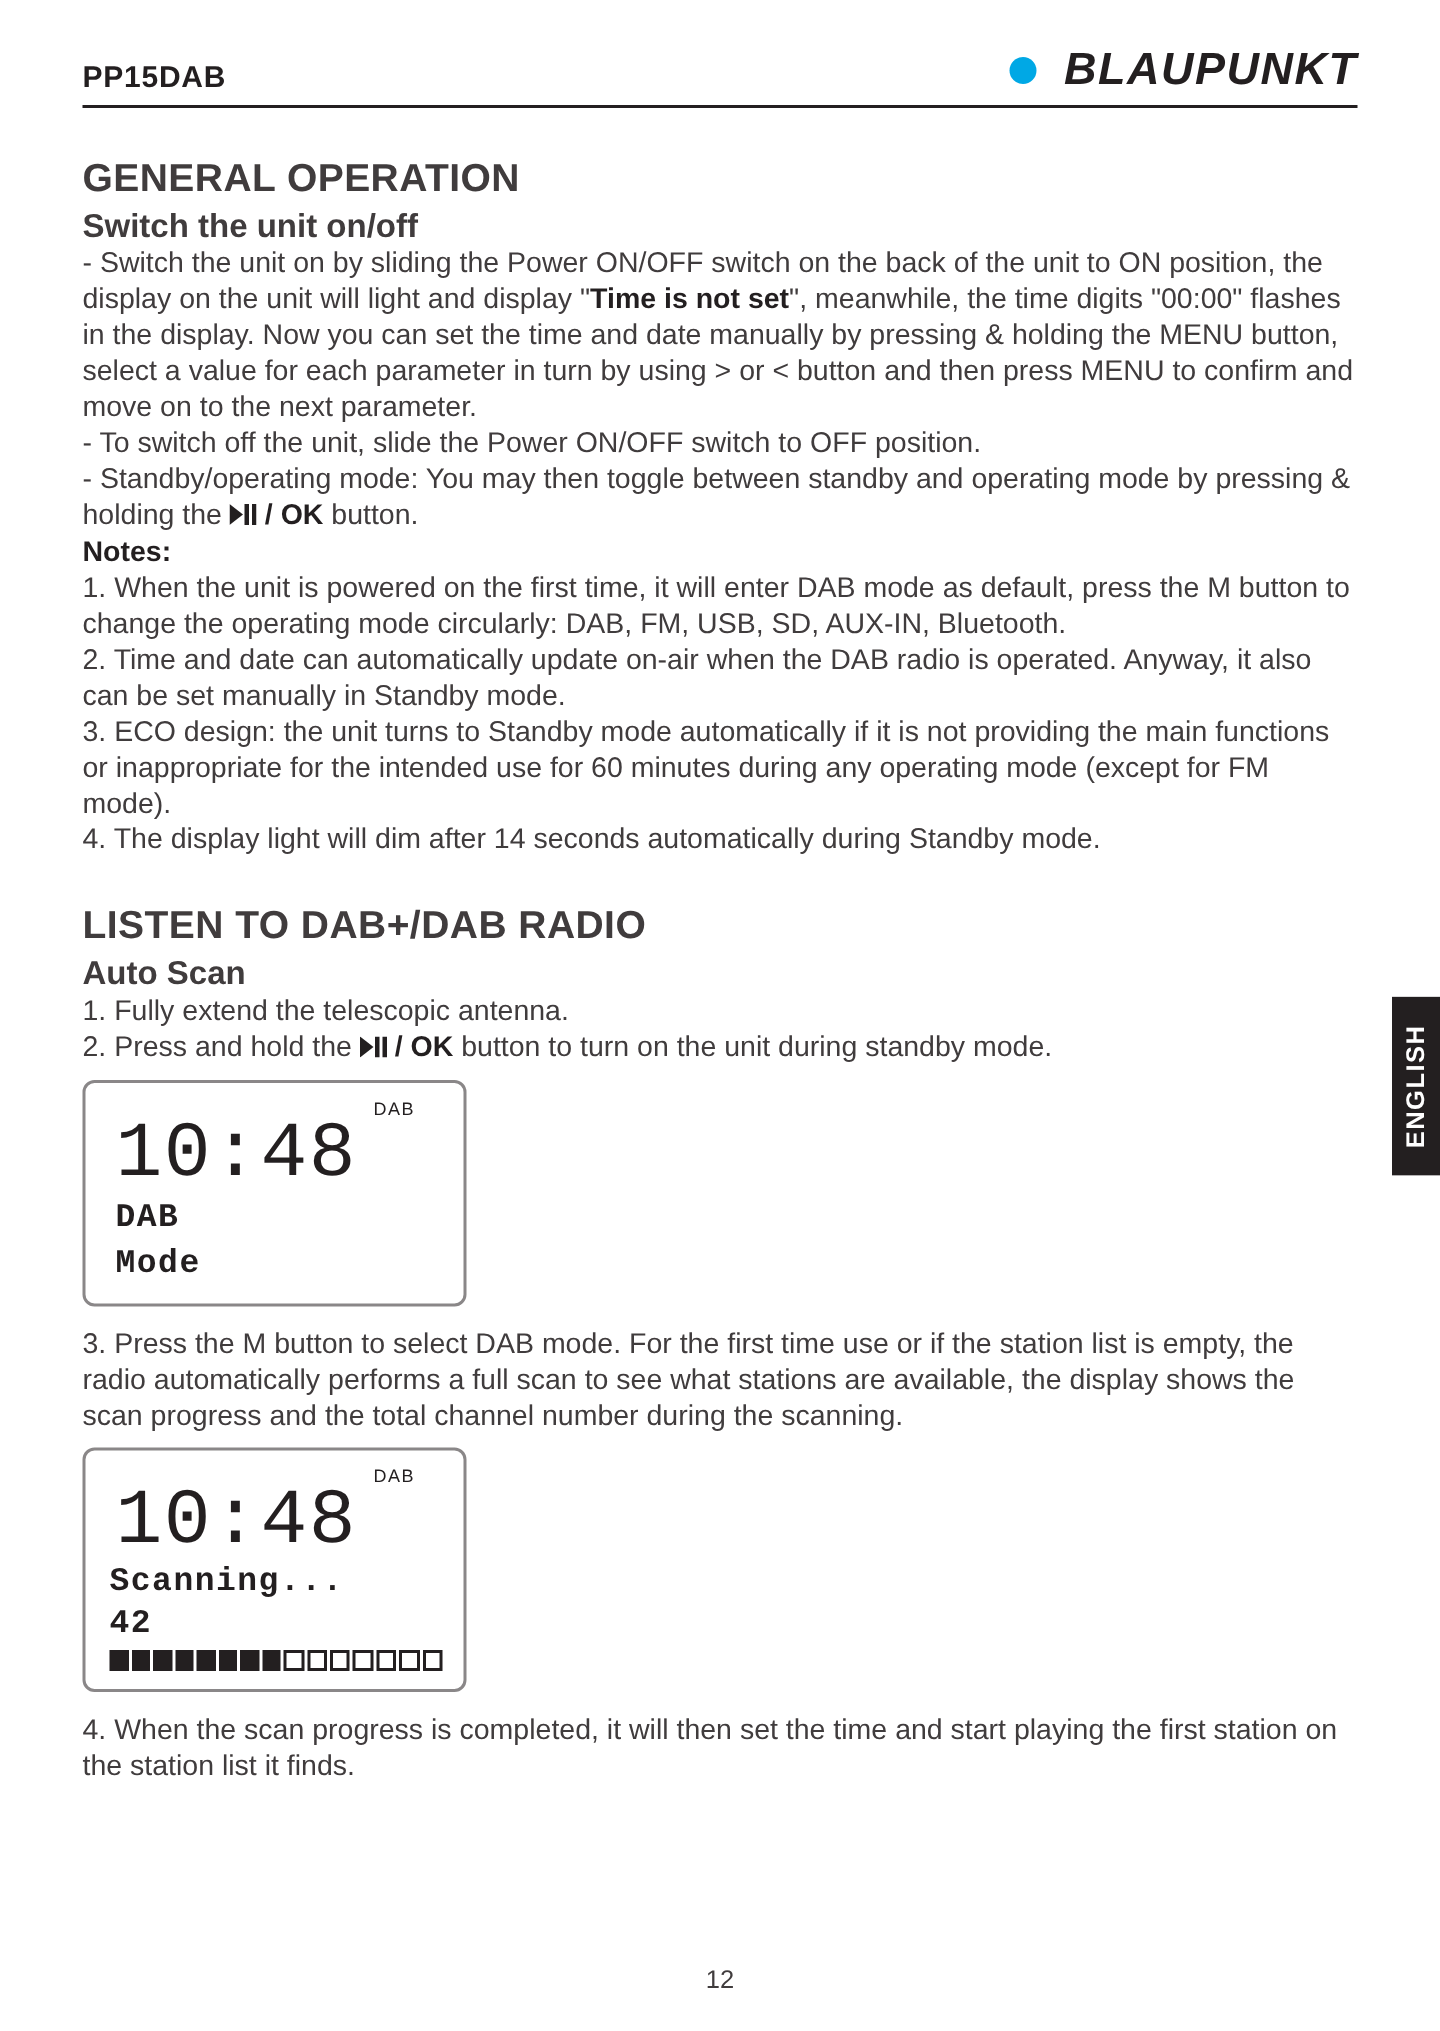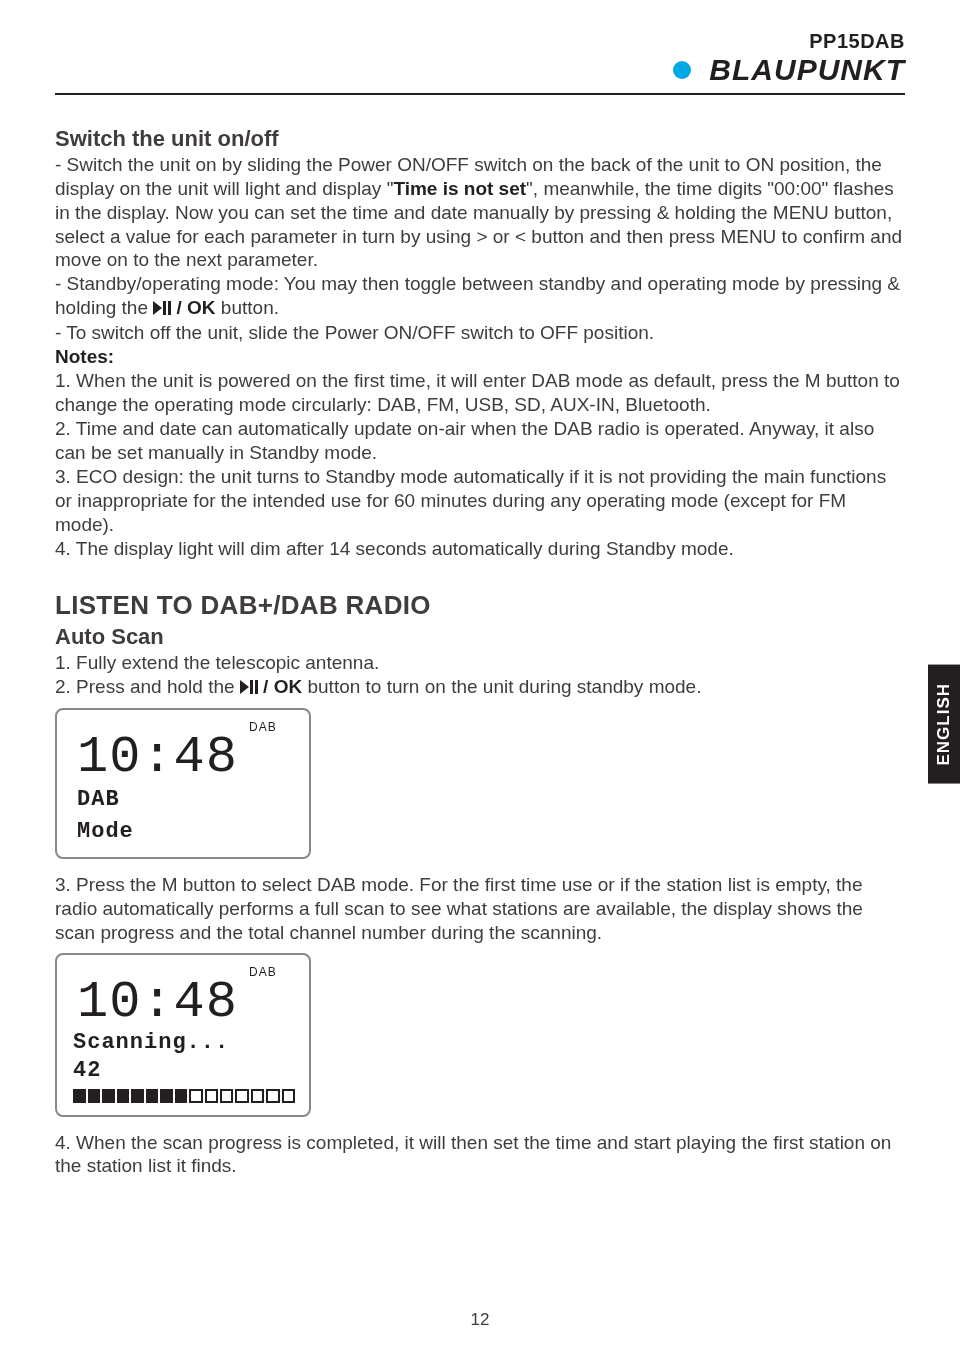--- a/index.html
+++ b/index.html
@@ -17,21 +17,20 @@
     padding: 30px 55px 40px 55px;
     box-sizing: border-box;
   }
   .hdr {
     display: flex;
     justify-content: space-between;
     align-items: flex-end;
     border-bottom: 2px solid #231f20;
     padding-bottom: 6px;
     margin-bottom: 30px;
-    flex-direction: column;
   }
   .model {
     font-weight: 700;
     font-size: 20px;
     letter-spacing: 0.5px;
   }
   .brand {
     display: flex;
     align-items: center;
     gap: 18px;
@@ -166,32 +165,33 @@
 <div class="page">
   <div class="hdr">
     <div class="model">PP15DAB</div>
     <div class="brand">
       <span class="dot"></span>
       <span class="brandname">BLAUPUNKT</span>
     </div>
   </div>
 
   <div class="body">
+    <h1>GENERAL OPERATION</h1>
     <h2>Switch the unit on/off</h2>
     <p class="block">
       <span>- Switch the unit on by sliding the Power ON/OFF switch on the back of the unit to ON position, the display on the unit will light and display "</span><span class="bold">Time is not set</span><span>", meanwhile, the time digits "00:00" flashes in the display. Now you can set the time and date manually by pressing &amp; holding the MENU button, select a value for each parameter in turn by using &gt; or &lt; button and then press MENU to confirm and move on to the next parameter.</span>
     </p>
+    <p class="block">- To switch off the unit, slide the Power ON/OFF switch to OFF position.</p>
     <p class="block">
       <span>- Standby/operating mode: You may then toggle between standby and operating mode by pressing &amp; holding the </span><span class="icon-play"><svg width="18" height="14" viewBox="0 0 18 14">
             <polygon points="0,0 9,7 0,14" fill="#231f20"></polygon>
             <rect x="10" y="0" width="3" height="14" fill="#231f20"></rect>
             <rect x="15" y="0" width="3" height="14" fill="#231f20"></rect>
           </svg></span><span class="bold"> / OK</span><span> button.</span>
     </p>
-    <p class="block">- To switch off the unit, slide the Power ON/OFF switch to OFF position.</p>
     <p class="block bold">Notes:</p>
     <p class="block">1. When the unit is powered on the first time, it will enter DAB mode as default, press the M button to change the operating mode circularly: DAB, FM, USB, SD, AUX-IN, Bluetooth.</p>
     <p class="block">2. Time and date can automatically update on-air when the DAB radio is operated. Anyway, it also can be set manually in Standby mode.</p>
     <p class="block">3. ECO design: the unit turns to Standby mode automatically if it is not providing the main functions or inappropriate for the intended use for 60 minutes during any operating mode (except for FM mode).</p>
     <p class="block">4. The display light will dim after 14 seconds automatically during Standby mode.</p>
 
     <div class="spacer"></div>
 
     <h1>LISTEN TO DAB+/DAB RADIO</h1>
     <h2>Auto Scan</h2>

